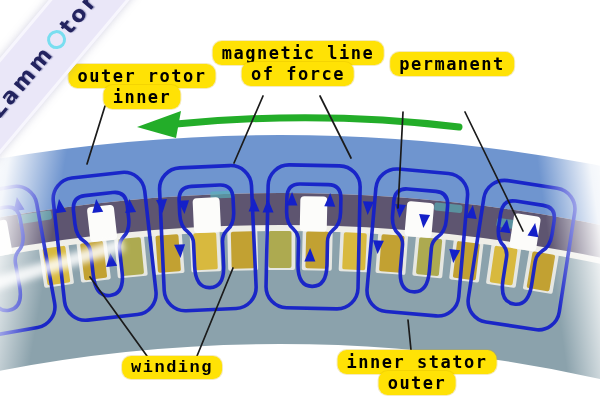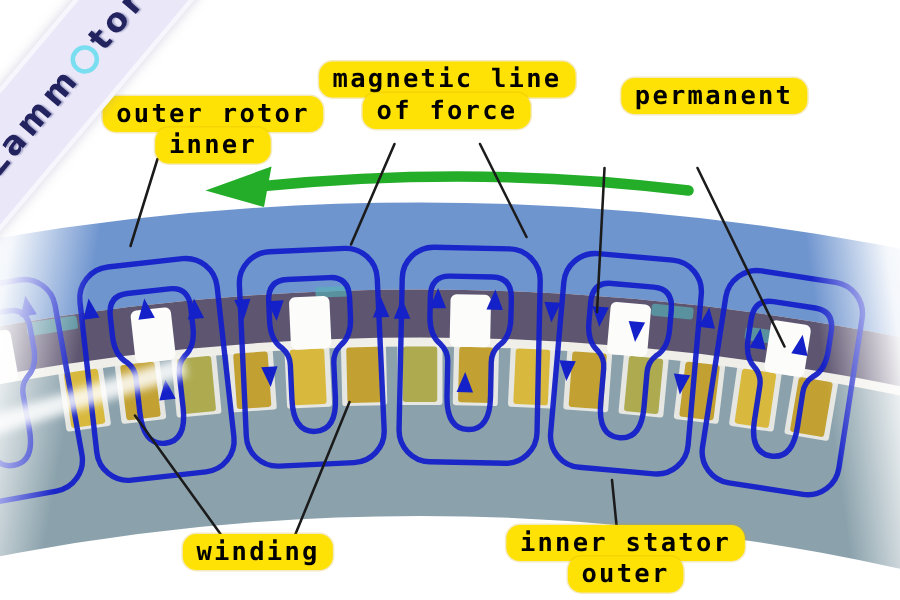--- a/index.html
+++ b/index.html
@@ -187,24 +187,24 @@
     </svg>
 
   <div class="label" id="lab0" style="left: 142px; top: 64px; transform: translateX(-50%);">
     <span>outer rotor</span>
     <span>inner</span>
   </div>
   <div class="label" id="lab1" style="left: 298px; top: 41px; transform: translateX(-50%); justify-content: space-between;">
     <span>magnetic line</span>
     <span>of force</span>
   </div>
-  <div class="label" id="lab2" style="left: 476px; top: 52px; transform: translateX(-50%);">
+  <div class="label" id="lab2" style="left: 452px; top: 52px; transform: translateX(-50%);">
     <span>permanent</span>
   </div>
-  <div class="label" id="lab3" style="left: 172px; top: 356px; transform: translateX(-50%);">
+  <div class="label" id="lab3" style="left: 172px; top: 356px; transform: translateX(-50%); font-family: Liberation Mono, monospace;">
     <span>winding</span>
   </div>
   <div class="label" id="lab4" style="left: 417px; top: 350px; transform: translateX(-50%); align-items: center;">
     <span>inner stator</span>
     <span>outer</span>
   </div>
 
   <div class="banner">
     <span>Lamm</span>
       <span class="ring"></span>

